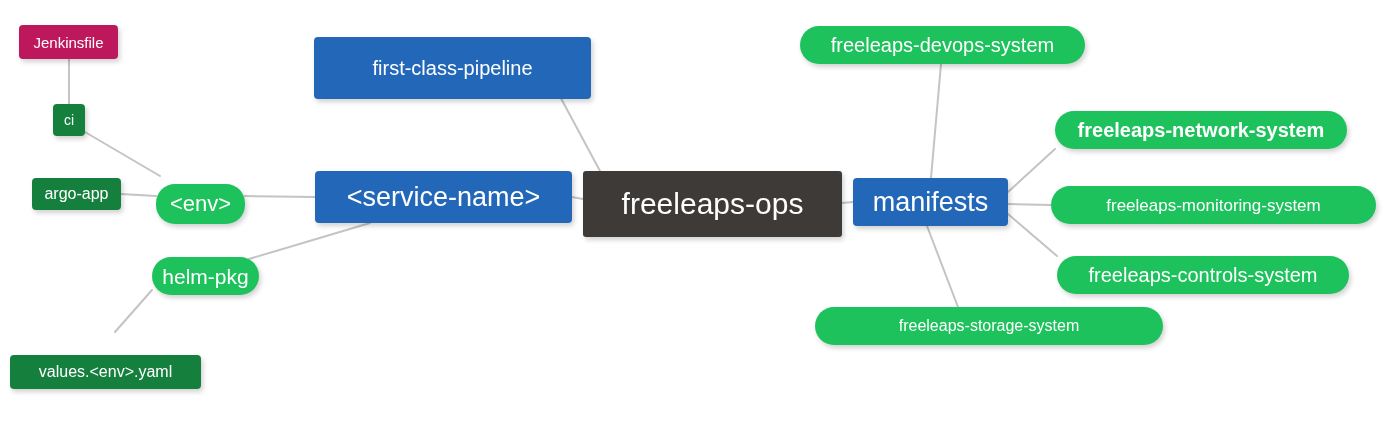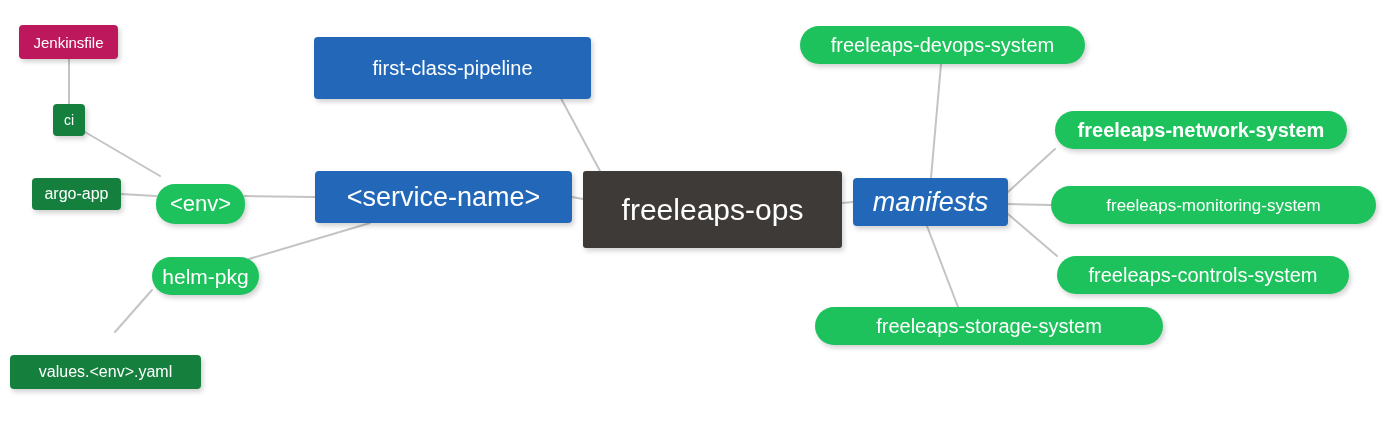--- a/index.html
+++ b/index.html
@@ -62,30 +62,30 @@
       <line x1="156" y1="196" x2="121" y2="194" stroke="#c4c4c4" stroke-width="2" stroke-linecap="round"></line>
       <line x1="69" y1="104" x2="69" y2="59" stroke="#c4c4c4" stroke-width="2" stroke-linecap="round"></line>
       <line x1="152" y1="290" x2="115" y2="332" stroke="#c4c4c4" stroke-width="2" stroke-linecap="round"></line>
       <line x1="931" y1="178" x2="941" y2="64" stroke="#c4c4c4" stroke-width="2" stroke-linecap="round"></line>
       <line x1="1008" y1="192" x2="1055" y2="149" stroke="#c4c4c4" stroke-width="2" stroke-linecap="round"></line>
       <line x1="1008" y1="204" x2="1051" y2="205" stroke="#c4c4c4" stroke-width="2" stroke-linecap="round"></line>
       <line x1="1008" y1="214" x2="1057" y2="256" stroke="#c4c4c4" stroke-width="2" stroke-linecap="round"></line>
       <line x1="927" y1="226" x2="958" y2="307" stroke="#c4c4c4" stroke-width="2" stroke-linecap="round"></line>
     </svg>
   <div id="node-layer">
-      <div class="mm-node root" style="left: 583px; top: 171px; width: 259px; height: 77px; font-size: 30px;">
+      <div class="mm-node root" style="left: 583px; top: 171px; width: 259px; height: 66px; font-size: 30px;">
         <span>freeleaps-ops</span>
       </div>
       <div class="mm-node blue" style="left: 315px; top: 171px; width: 257px; height: 52px; font-size: 27px;">
         <span>&lt;service-name&gt;</span>
       </div>
       <div class="mm-node blue" style="left: 314px; top: 37px; width: 277px; height: 62px; font-size: 20px;">
         <span>first-class-pipeline</span>
       </div>
-      <div class="mm-node blue" style="left: 853px; top: 178px; width: 155px; height: 48px; font-size: 27px; font-style: italic;">
+      <div class="mm-node blue" style="left: 853px; top: 178px; width: 155px; height: 48px; font-size: 27px;">
         <span>manifests</span>
       </div>
       <div class="mm-node green" style="left: 156px; top: 176px; width: 89px; height: 40px; font-size: 22px; margin-top: 8px;">
         <span>&lt;env&gt;</span>
       </div>
       <div class="mm-node green" style="left: 152px; top: 257px; width: 107px; height: 38px; font-size: 21px;">
         <span>helm-pkg</span>
       </div>
       <div class="mm-node red" style="left: 53px; top: 104px; width: 32px; height: 32px; font-size: 14px;">
         <span>ci</span>
@@ -104,17 +104,17 @@
       </div>
       <div class="mm-node green" style="left: 1055px; top: 111px; width: 292px; height: 38px; font-size: 20px; font-weight: bold;">
         <span>freeleaps-network-system</span>
       </div>
       <div class="mm-node green" style="left: 1051px; top: 186px; width: 325px; height: 38px; font-size: 17px;">
         <span>freeleaps-monitoring-system</span>
       </div>
       <div class="mm-node green" style="left: 1057px; top: 256px; width: 292px; height: 38px; font-size: 20px;">
         <span>freeleaps-controls-system</span>
       </div>
-      <div class="mm-node green" style="left: 815px; top: 307px; width: 348px; height: 38px; font-size: 20px;">
+      <div class="mm-node green" style="left: 815px; top: 307px; width: 348px; height: 38px; font-size: 16px;">
         <span>freeleaps-storage-system</span>
       </div>
     </div>
 </div>
 
 </body></html>

